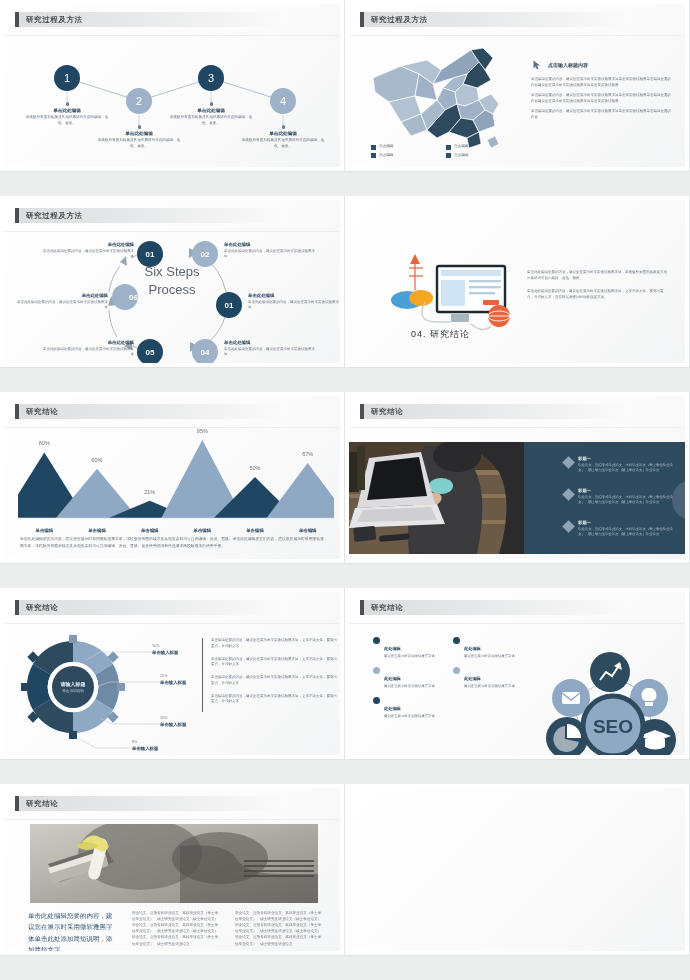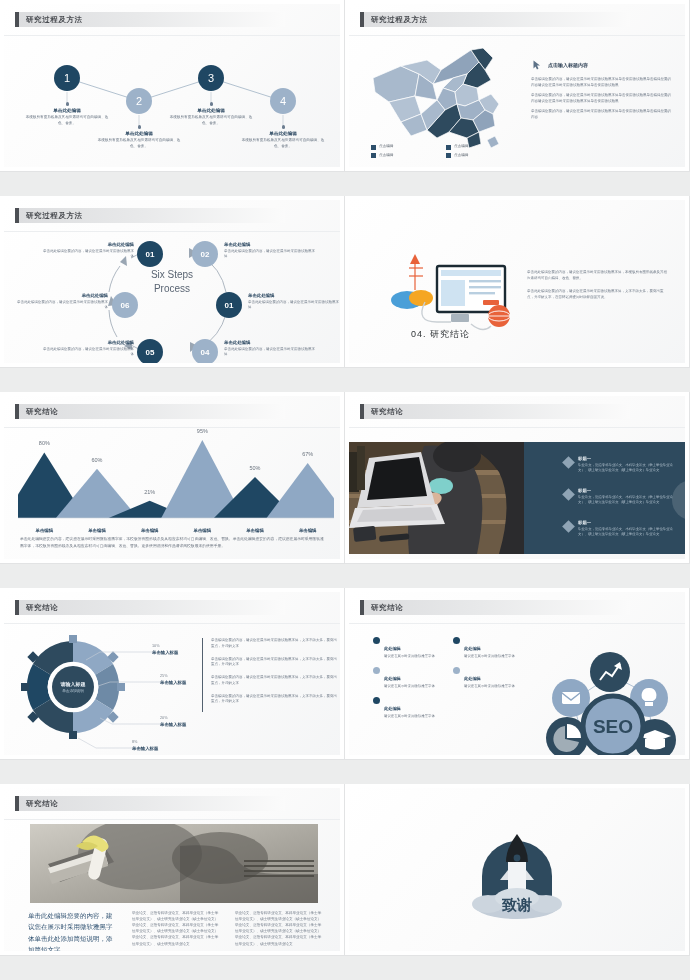--- a/index.html
+++ b/index.html
@@ -83,21 +83,21 @@
   .six-node{
     position:absolute;width:26px;height:26px;border-radius:50%;
     display:flex;align-items:center;justify-content:center;
     color:#fff;font-size:8px;font-weight:bold;
   }
   .six-cap{position:absolute;width:92px;}
   .six-cap .t{font-size:4.4px;font-weight:bold;color:#2e4a63;margin-bottom:1.5px;}
   .six-cap .b{font-size:3.5px;color:#6d7886;line-height:1.55;}
   .six-center{
     position:absolute;left:50%;top:50%;transform:translate(-50%,-50%);
-    text-align:center;font-size:10px;color:#5a6573;line-height:1.45;
+    text-align:center;font-size:13px;color:#5a6573;line-height:1.45;
     white-space:pre-line;
   }
 
   
   .s4-title{position:absolute;left:62px;top:128px;font-size:9px;font-weight:normal;color:#2f3336;letter-spacing:1px;}
   .s4-text{position:absolute;left:178px;top:70px;width:140px;}
   .s4-text p{font-size:3.5px;color:#6c7785;line-height:1.7;margin:0 0 7px 0;}
 
   
   .mt-wrap{position:absolute;left:14px;top:34px;width:316px;height:96px;}
@@ -344,21 +344,21 @@
         </div>
 
         <div class="six-node" style="left:133px;top:139px;background:#1f4763;">
           <span>05</span>
         </div>
         <div class="six-cap" style="left:38px;top:140px;text-align:right;">
           <div class="t">单击此处编辑</div>
           <div class="b">单击此处编辑您要的内容，建议您在展示时采用微软雅黑字体</div>
         </div>
 
-        <div class="six-node" style="left:108px;top:92px;background:#9db2c9;">
+        <div class="six-node" style="left:108px;top:84px;background:#9db2c9;justify-content:flex-end;">
           <span>06</span>
         </div>
         <div class="six-cap" style="left:12px;top:93px;text-align:right;">
           <div class="t">单击此处编辑</div>
           <div class="b">单击此处编辑您要的内容，建议您在展示时采用微软雅黑字体</div>
         </div>
       </div>
     </div>
   </div>
 
@@ -696,31 +696,16 @@
       <div class="s9-cols">
         <div class="s9-lead">单击此处编辑您要的内容，建议您在展示时采用微软雅黑字体单击此处添加简短说明，添加简短文字。</div>
         <div class="s9-col">毕业论文、泛指专科毕业论文、本科毕业论文（学士学位毕业论文）、硕士研究生毕业论文（硕士学位论文）毕业论文、泛指专科毕业论文、本科毕业论文（学士学位毕业论文）、硕士研究生毕业论文（硕士学位论文）毕业论文、泛指专科毕业论文、本科毕业论文（学士学位毕业论文）、硕士研究生毕业论文</div>
         <div class="s9-col">毕业论文、泛指专科毕业论文、本科毕业论文（学士学位毕业论文）、硕士研究生毕业论文（硕士学位论文）毕业论文、泛指专科毕业论文、本科毕业论文（学士学位毕业论文）、硕士研究生毕业论文（硕士学位论文）毕业论文、泛指专科毕业论文、本科毕业论文（学士学位毕业论文）、硕士研究生毕业论文</div>
       </div>
     </div>
   </div>
 
   <div class="slide">
     <div class="slide-inner">
-      <div class="s10-wrap">
-        <svg width="110" height="108" viewBox="0 0 110 108">
-          <path d="M20 58 A35 35 0 0 1 90 58 L90 80 L20 80 Z" fill="#2e4a5e"></path>
-          <path d="M46 80 L46 44 Q55 28 64 44 L64 80 Z" fill="#f2f4f6"></path>
-          <path d="M55 16 Q66 30 66 44 L44 44 Q44 30 55 16 Z" fill="#1d2226"></path>
-          <circle cx="55" cy="40" r="3.4" fill="#2e4a5e"></circle>
-          <path d="M46 52 L38 62 L46 62 Z" fill="#dfe3e7"></path>
-          <path d="M64 52 L72 62 L64 62 Z" fill="#dfe3e7"></path>
-          <ellipse cx="55" cy="88" rx="42" ry="13" fill="#c3cdd8"></ellipse>
-          <ellipse cx="26" cy="86" rx="16" ry="9" fill="#ccd5de"></ellipse>
-          <ellipse cx="84" cy="86" rx="16" ry="9" fill="#ccd5de"></ellipse>
-          <ellipse cx="55" cy="80" rx="22" ry="10" fill="#d5dde4"></ellipse>
-          <text x="55" y="92" text-anchor="middle" font-size="15" font-weight="bold" fill="#2e4a60" font-family="Liberation Sans, sans-serif" id="thanks-word">致谢</text>
-        </svg>
-      </div>
     </div>
   </div>
 
 </div>
 
 </body></html>

